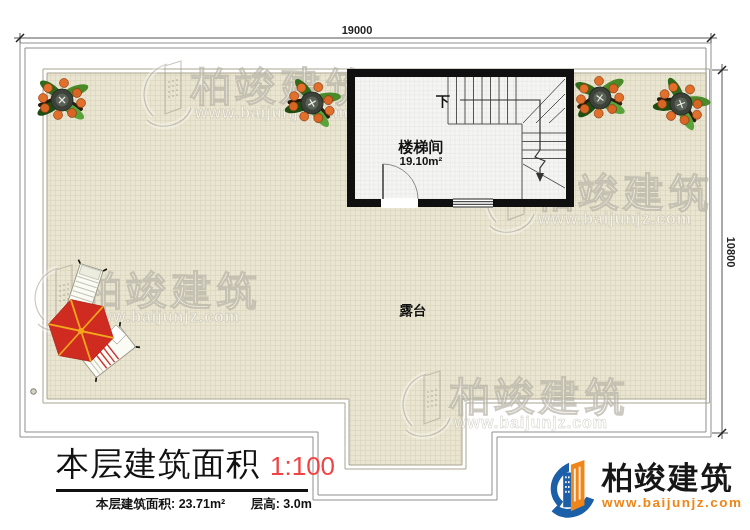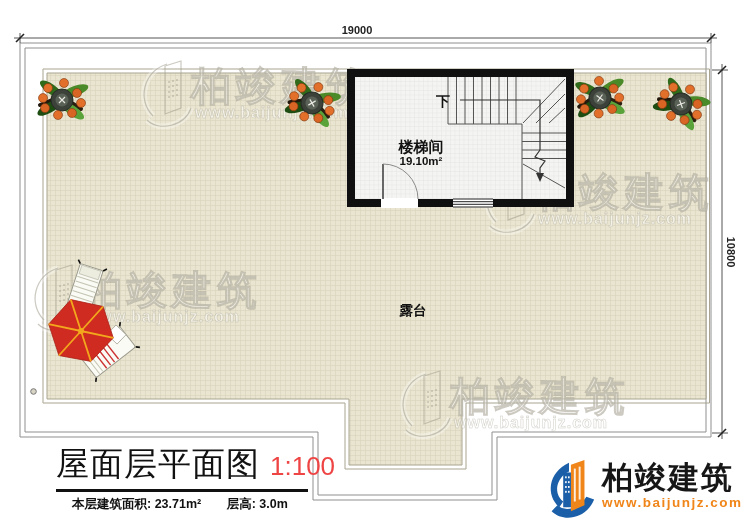--- a/index.html
+++ b/index.html
@@ -11,21 +11,21 @@
   .room-label{font-size:15px;font-weight:700;fill:#111;}
   .room-area{font-size:11.5px;font-weight:700;fill:#111;}
   .terrace-label{font-size:13.5px;font-weight:700;fill:#111;}
   .down-label{font-size:14px;font-weight:700;fill:#111;}
   .wm-name{font-size:40px;font-weight:700;fill:#ffffff;fill-opacity:.42;stroke:#a09c8c;stroke-opacity:.55;stroke-width:.8;letter-spacing:5px;}
   .wm-url{font-size:16px;font-weight:700;fill:#ffffff;fill-opacity:.5;stroke:#a09c8c;stroke-opacity:.5;stroke-width:.5;letter-spacing:1px;}
   .title-block{position:absolute;left:56px;top:442px;width:330px;}
   .title-row{display:flex;align-items:baseline;border-bottom:3px solid #111;padding-bottom:2px;width:252px;}
   .title-main{font-size:33px;color:#111;letter-spacing:1px;white-space:nowrap;}
   .title-scale{font-size:26px;color:#ef4444;margin-left:10px;}
-  .title-sub{margin-top:4px;margin-left:16px;font-size:12.5px;font-weight:700;color:#111;white-space:nowrap;}
+  .title-sub{margin-top:4px;margin-left:40px;font-size:12.5px;font-weight:700;color:#111;white-space:nowrap;}
   .title-sub span + span{margin-left:22px;}
   .logo{position:absolute;left:540px;top:447px;width:208px;height:78px;display:flex;align-items:center;}
   .logo-txt{display:flex;flex-direction:column;align-items:flex-start;margin-left:4px;}
   .logo-name{font-size:31px;font-weight:800;color:#161616;letter-spacing:2px;line-height:1.05;white-space:nowrap;}
   .logo-url{font-size:13.5px;font-weight:700;color:#f08519;letter-spacing:1.5px;white-space:nowrap;}
 </style>
 </head>
 <body>
 
 <div class="sheet">
@@ -250,21 +250,21 @@
     <line x1="712" y1="70" x2="728" y2="70" stroke="#555" stroke-width="1"></line>
     <line x1="712" y1="433" x2="728" y2="433" stroke="#555" stroke-width="1"></line>
     <line x1="718" y1="74" x2="726" y2="66" stroke="#222" stroke-width="1.6"></line>
     <line x1="718" y1="437" x2="726" y2="429" stroke="#222" stroke-width="1.6"></line>
     <text class="dim-text" text-anchor="middle" transform="rotate(90 727 252)" x="727" y="252">10800</text>
   </g>
 </svg>
 
 <div class="title-block">
   <div class="title-row">
-    <span class="title-main">屋面层平面图</span>
+    <span class="title-main">本层建筑面积</span>
     <span class="title-scale">1:100</span>
   </div>
   <div class="title-sub">
     <span>本层建筑面积: 23.71m²</span>
     <span>层高: 3.0m</span>
   </div>
 </div>
 
 <div class="logo">
   <svg width="58" height="70" viewBox="0 0 60 72">

